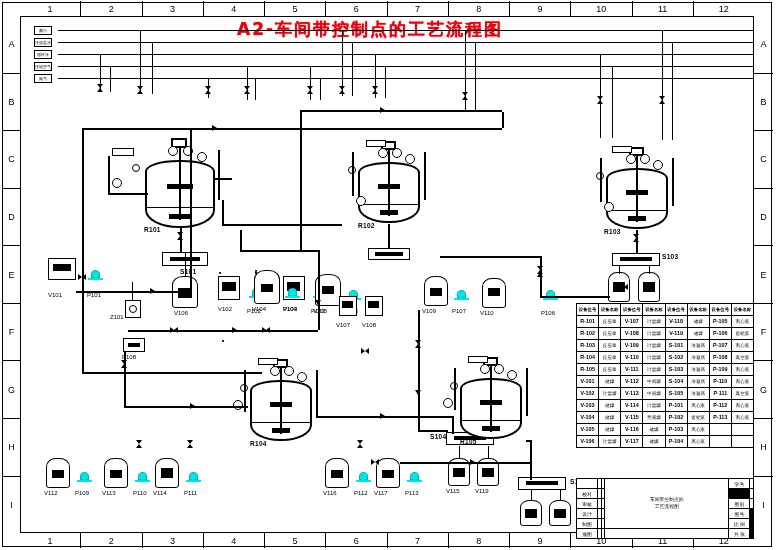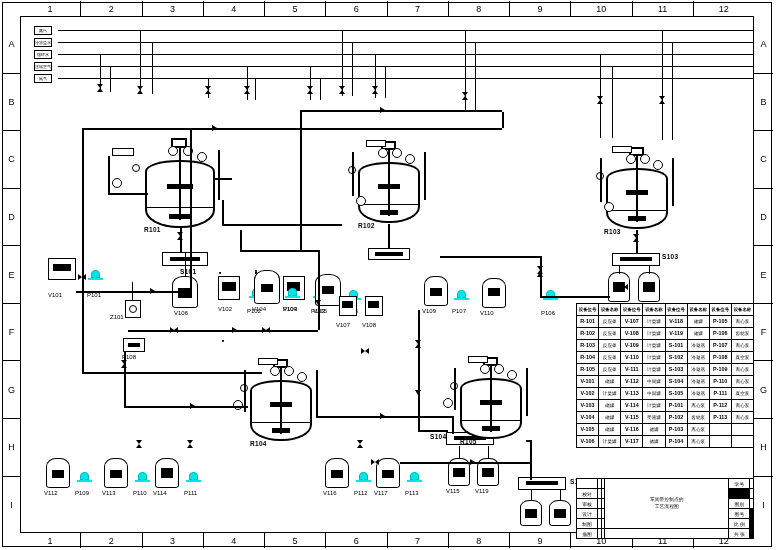--- a/index.html
+++ b/index.html
@@ -191,20 +191,21 @@
     <div class="cell">B</div>
     <div class="cell">C</div>
     <div class="cell">D</div>
     <div class="cell">E</div>
     <div class="cell">F</div>
     <div class="cell">G</div>
     <div class="cell">H</div>
     <div class="cell">I</div>
   </div>
 
+  <div class="dwg-title">A2-车间带控制点的工艺流程图</div>
 
   <div class="pipetag" style="left:34px;top:26px;width:18px;">
     <span style="font-size:4px;">蒸汽</span>
     </div>
   <div class="ln hln" style="left:58px;top:30px;width:696px;"></div>
 
   <div class="pipetag" style="left:34px;top:38px;width:18px;">
     <span style="font-size:4px;">冷冻盐水</span>
     </div>
   <div class="ln hln" style="left:58px;top:42px;width:696px;"></div>

